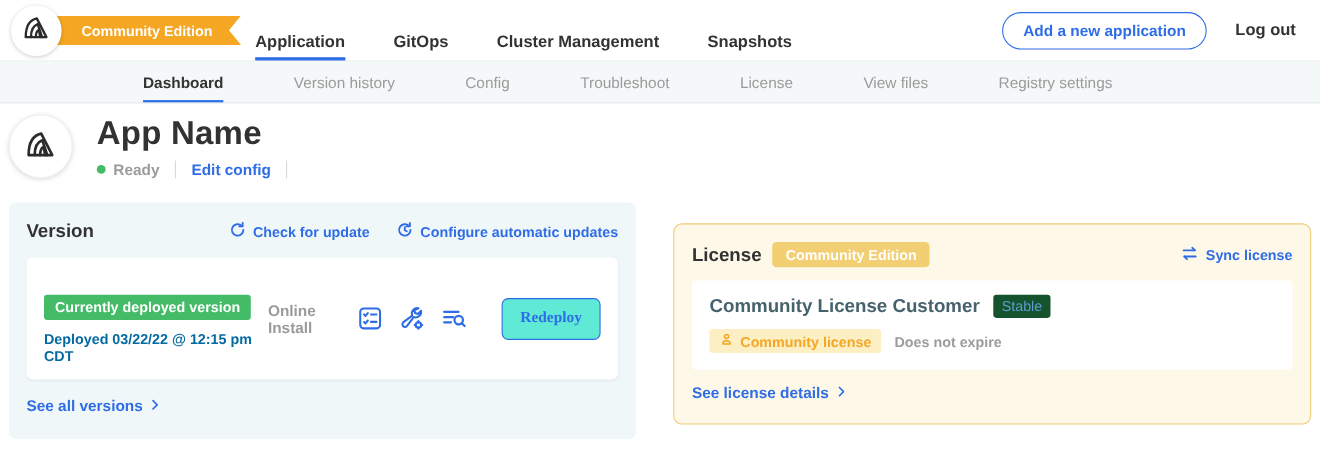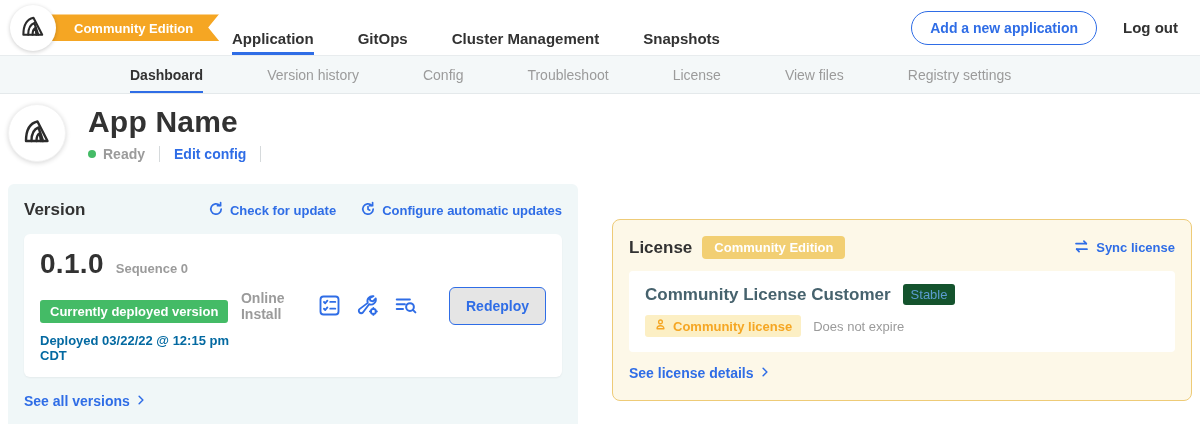--- a/index.html
+++ b/index.html
@@ -85,23 +85,23 @@
   .ver-seq { font-size: 13px; color: #9b9b9b; font-weight: 600; }
   .deployed-badge {
     display: inline-block; margin-top: 20px; background: #44bb66; color: #fff;
     font-size: 13px; font-weight: 700; padding: 4px 10px; border-radius: 3px;
   }
   .deployed-at { margin-top: 10px; font-size: 13px; color: #0369a1; font-weight: 700; }
   .vc-right { margin-left: auto; display: flex; align-items: center; gap: 13px; }
   .install-type { color: #9b9b9b; font-weight: 700; font-size: 14px; margin-right: 3px; }
   .ic-btn { color: #2f6de6; width: 25px; height: 25px; cursor: pointer; display: inline-flex; }
   .redeploy-btn {
-    border: 1px solid #2f6de6; background: #e5e5e5; color: #2f6de6; cursor: pointer;
+    border: 1px solid #2f6de6; background: #5eead4; color: #2f6de6; cursor: pointer;
     font-weight: 700; font-size: 14px; border-radius: 6px; padding: 10px 16px; margin-left: 18px;
-    font-family: Liberation Sans, sans-serif;
+    font-family: Liberation Serif, serif;
   }
   .see-link { display: inline-flex; align-items: center; gap: 5px; margin-top: 16px; font-size: 14px; }
 
   .license-card {
     width: 580px; background: #fdf8e8; border: 1px solid #eecb77; border-radius: 8px;
     padding: 16px 16px 18px; margin-top: 6px;
   }
   .edition-badge {
     background: #f2cf73; color: #fff; font-weight: 700; font-size: 13px;
     border-radius: 4px; padding: 4px 12px; margin-left: 10px;
@@ -109,21 +109,21 @@
   .lc-sync { margin-left: auto; }
   .lc-body { background: #fff; border-radius: 4px; margin-top: 12px; padding: 13px 16px 15px; }
   .customer-line { display: flex; align-items: center; gap: 12px; }
   .customer-name { font-size: 17px; font-weight: 700; color: #46626d; }
   .stable-badge { background: #14532d; color: #5c9cd0; font-size: 13px; padding: 3px 8px; border-radius: 3px; }
   .lic-row { display: flex; align-items: center; margin-top: 10px; gap: 12px; }
   .community-badge {
     display: inline-flex; align-items: center; gap: 6px; background: #fcefc4; color: #f5a623;
     font-weight: 700; font-size: 13px; padding: 3px 9px; border-radius: 3px;
   }
-  .expiry { color: #9b9b9b; font-weight: 400; font-size: 13px; }
+  .expiry { color: #9b9b9b; font-weight: 700; font-size: 13px; }
 </style>
 </head>
 <body>
 
 <header class="topbar">
   <div class="brand">
     <div class="brand-ribbon">Community Edition</div>
     <div class="brand-circle">
       <span>
         <svg width="28" height="28" viewBox="0 0 32 32" fill="none" stroke="#2b2b2b" stroke-width="2.4" stroke-linecap="round" stroke-linejoin="round">
@@ -203,24 +203,20 @@
               <path d="M8 5.6V8.2l1.8 1"></path>
             </svg>
           </span>
           <span>Configure automatic updates</span>
         </span>
       </div>
     </div>
 
     <div class="vc-body">
       <div class="vc-left">
-        <div class="ver-line">
-          <span class="ver-num">0.1.0</span>
-          <span class="ver-seq">Sequence 0</span>
-        </div>
         <span class="deployed-badge">Currently deployed version</span>
         <div class="deployed-at">Deployed 03/22/22 @ 12:15 pm CDT</div>
       </div>
 
       <div class="vc-right">
         <span class="install-type">Online Install</span>
         <span class="ic-btn">
           <svg width="25" height="25" viewBox="0 0 20 20" fill="none" stroke="currentColor" stroke-width="1.5" stroke-linecap="round" stroke-linejoin="round">
             <rect x="2.8" y="2.8" width="14.4" height="14.4" rx="2.4"></rect>
             <path d="M5.6 7.2l1 1 1.7-2.1"></path>

